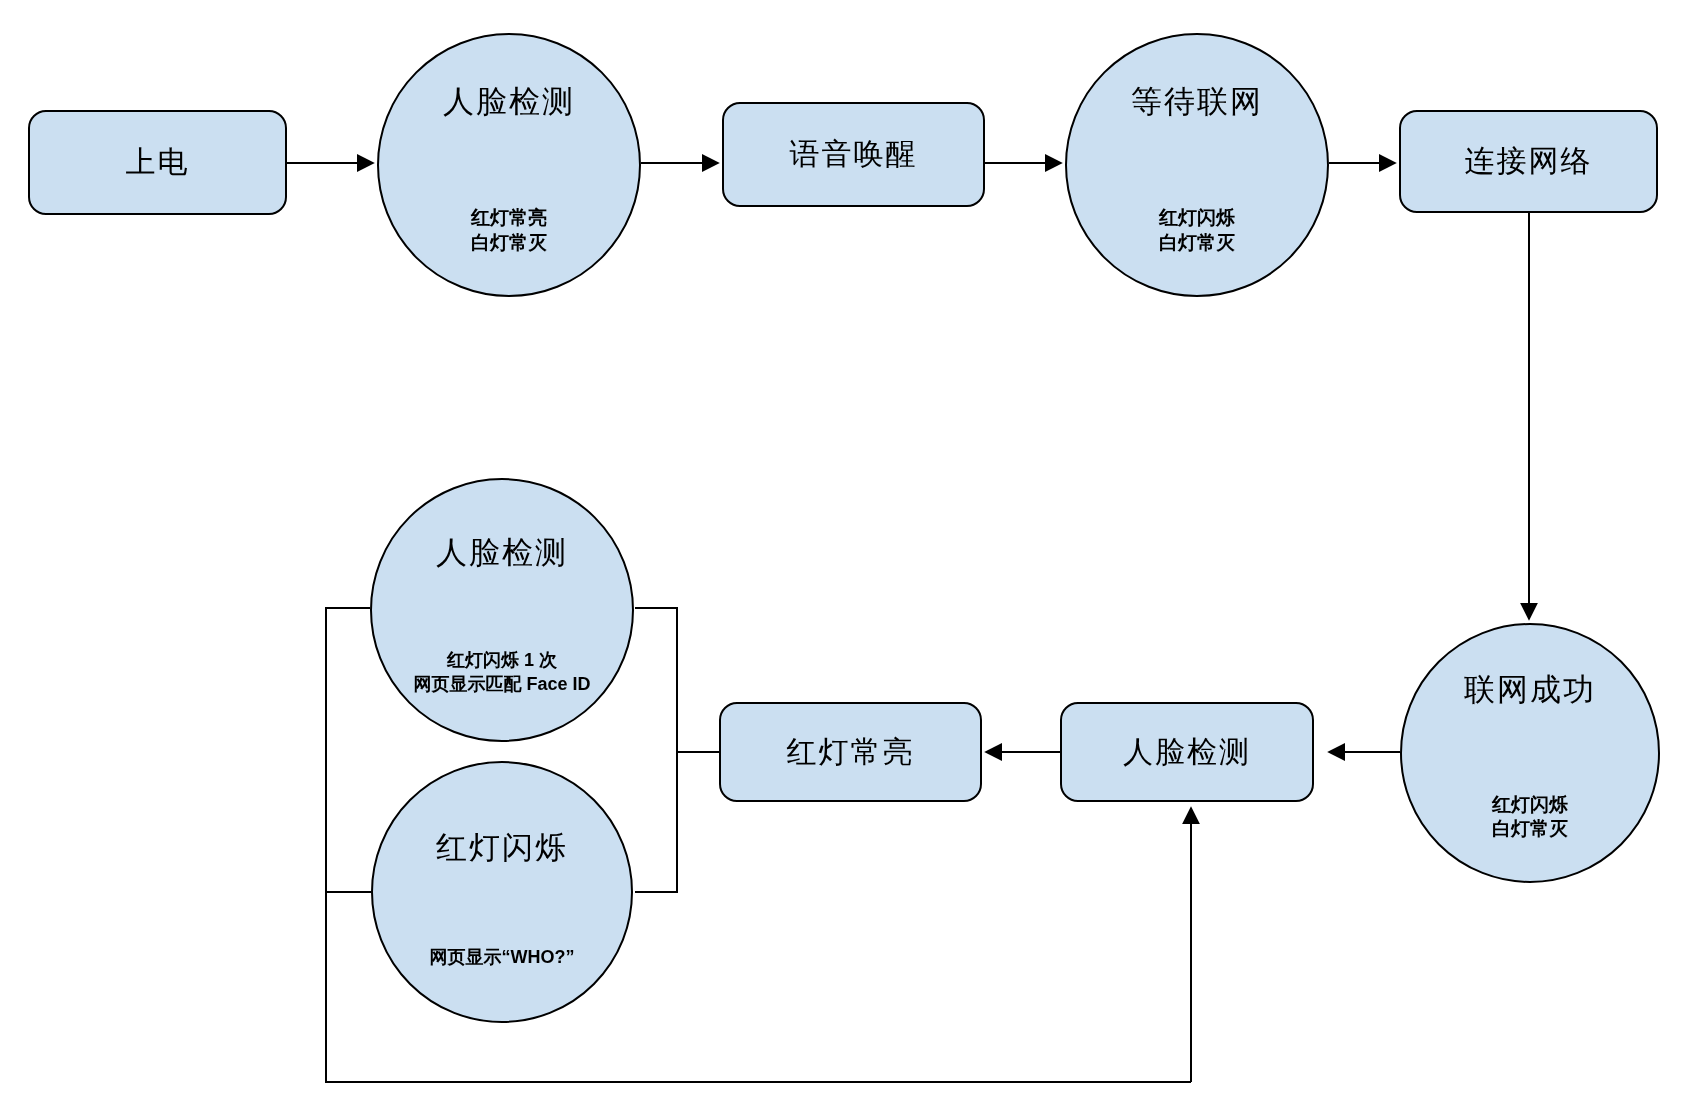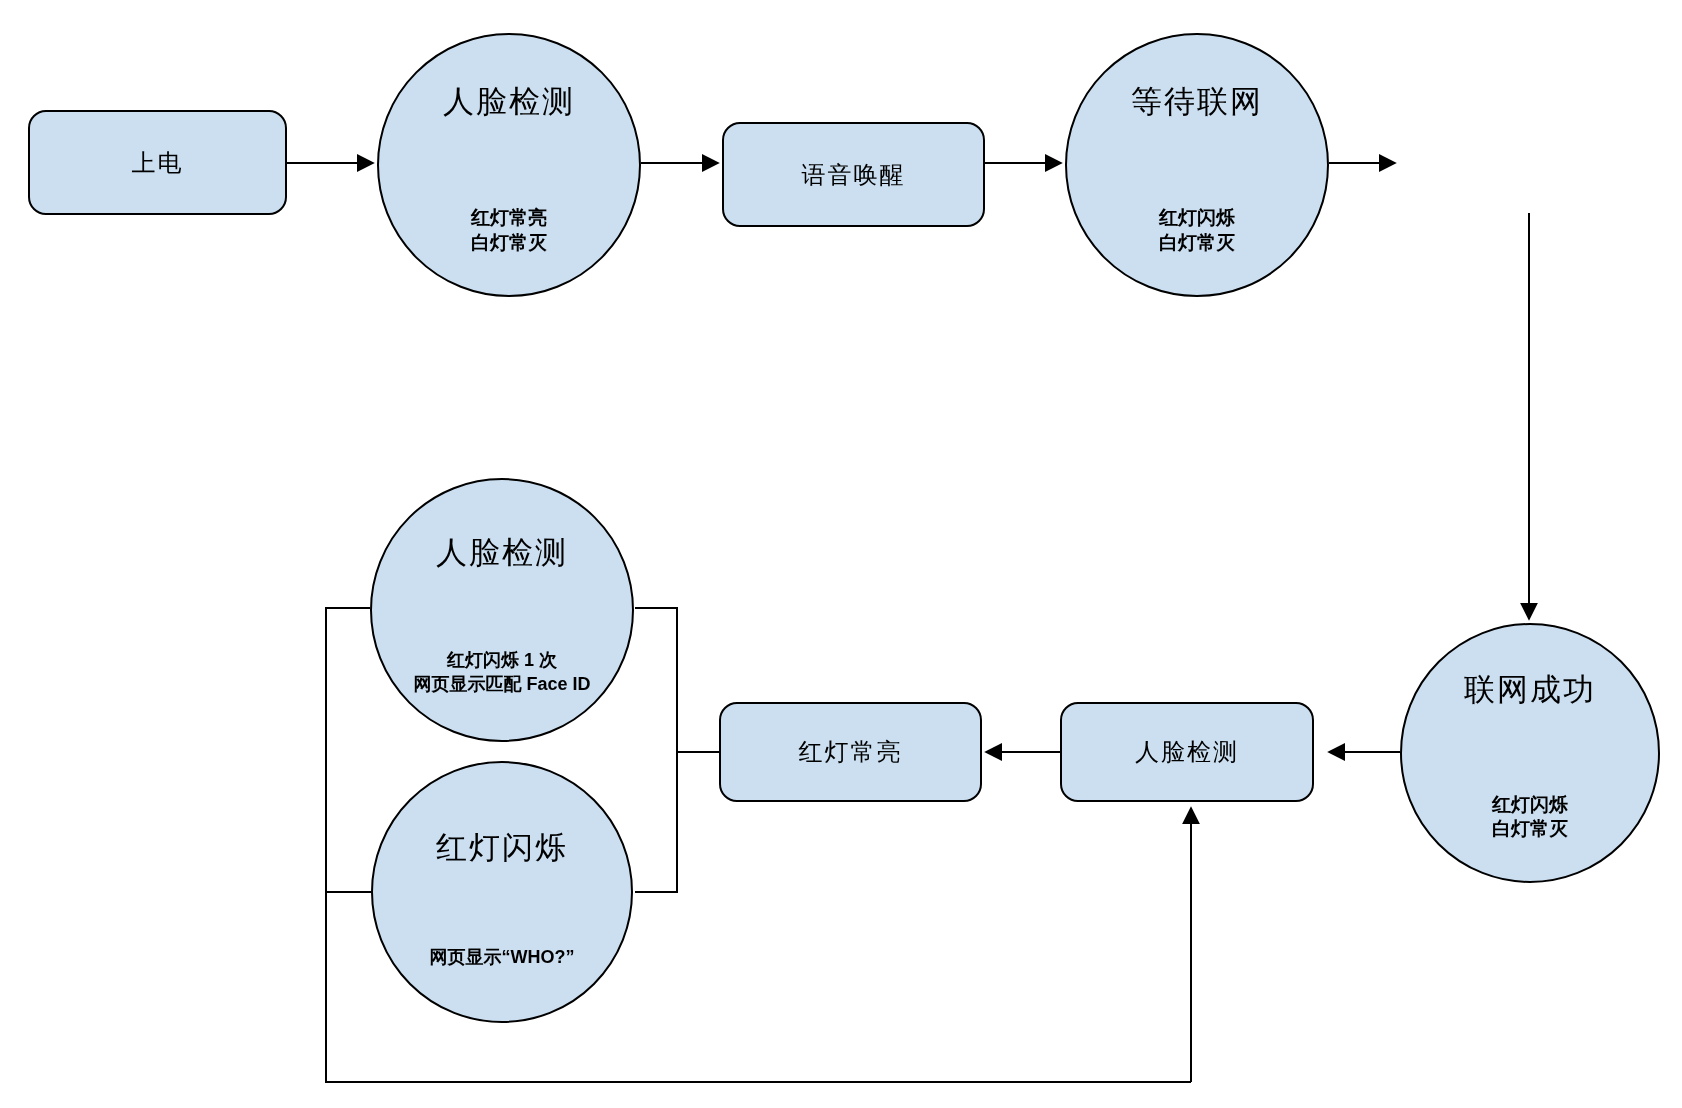--- a/index.html
+++ b/index.html
@@ -16,21 +16,21 @@
     background:#cbdff1;
     border:2px solid #000000;
     box-sizing:border-box;
     color:#000000;
   }
   .rect{
     border-radius:18px;
     display:flex;align-items:center;justify-content:center;
   }
   .rect .label{
-    font-size:24px;
+    font-size:30px;
     letter-spacing:2px;
     white-space:nowrap;
   }
   .circle{border-radius:50%;}
   .c-title{
     position:absolute;left:0;width:100%;
     text-align:center;
     font-size:31px;
     letter-spacing:2px;
     white-space:nowrap;
@@ -70,24 +70,27 @@
 
     <path d="M370 608 H326 V1082 H1191" fill="none" stroke="#000" stroke-width="2"></path>
     <line x1="371" y1="892" x2="326" y2="892" stroke="#000" stroke-width="2"></line>
     <line x1="1191" y1="1082" x2="1191" y2="808" stroke="#000" stroke-width="2" marker-end="url(#arr)"></line>
   </svg>
 
   <div class="node rect" style="left:28px;top:110px;width:259px;height:105px">
     <span class="label">上电</span>
   </div>
 
-  <div class="node rect" style="left:722px;top:122px;width:263px;height:105px">
+  <div class="node rect" style="left:722px;top:102px;width:263px;height:105px">
     <span class="label">语音唤醒</span>
   </div>
 
+  <div class="node rect" style="left:1399px;top:110px;width:259px;height:103px">
+    <span class="label">连接网络</span>
+  </div>
 
   <div class="node rect" style="left:1060px;top:702px;width:254px;height:100px">
     <span class="label">人脸检测</span>
   </div>
 
   <div class="node rect" style="left:719px;top:702px;width:263px;height:100px">
     <span class="label">红灯常亮</span>
   </div>
 
   <div class="node circle" style="left:377px;top:33px;width:264px;height:264px">

